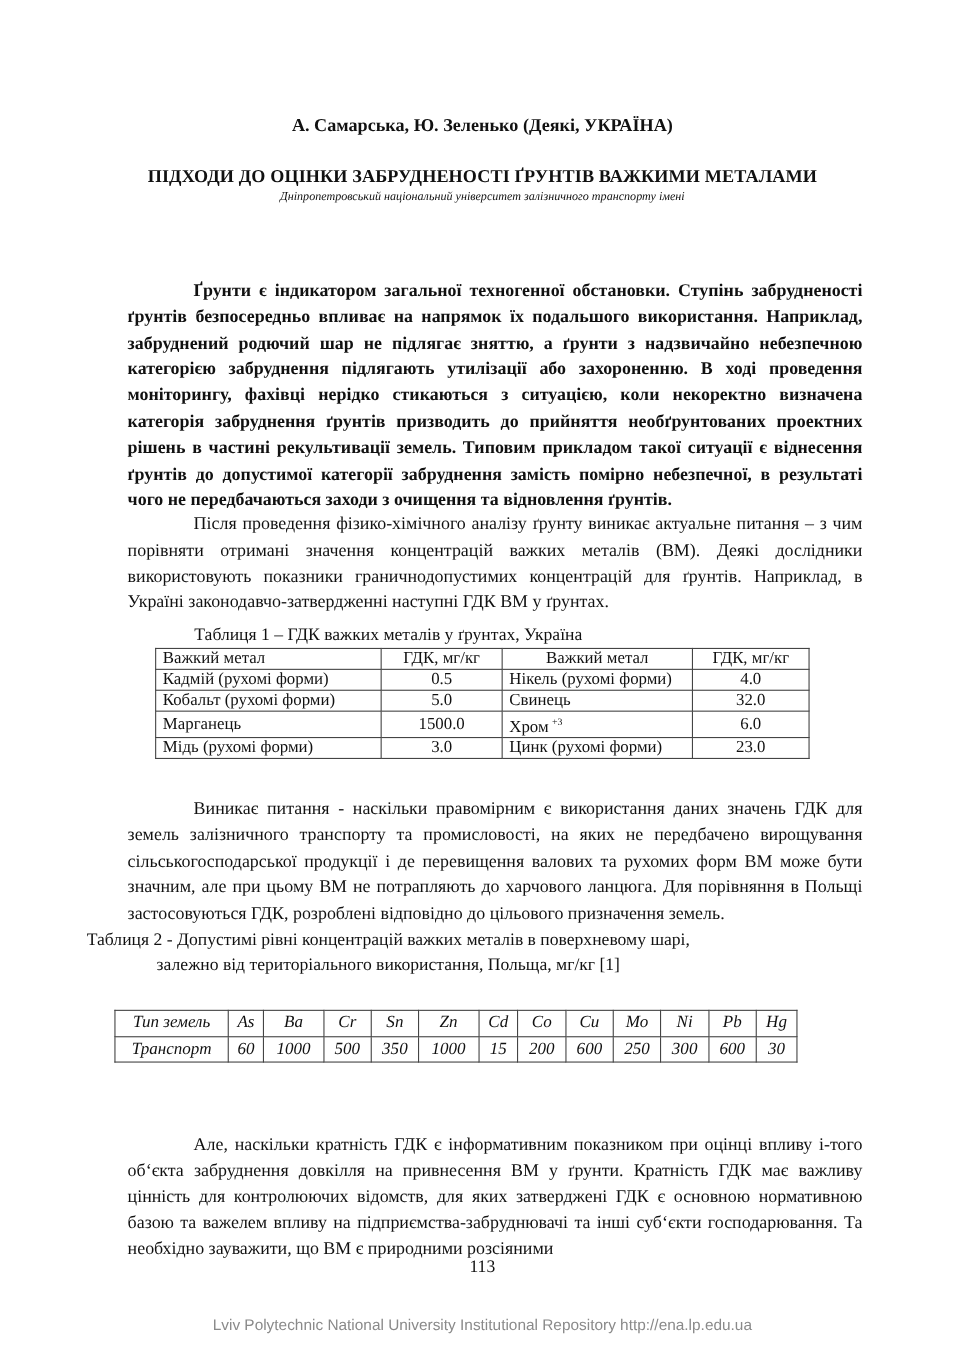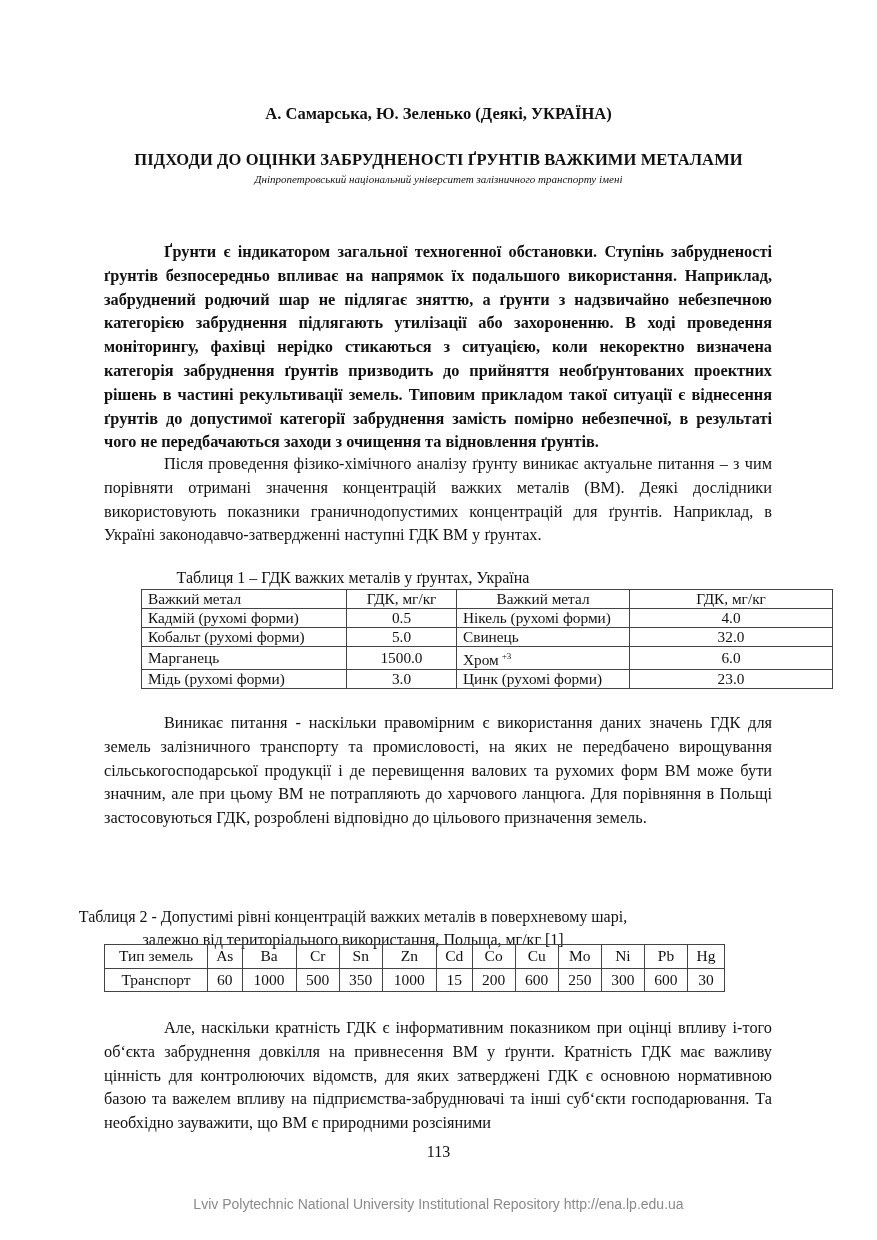--- a/index.html
+++ b/index.html
@@ -7,35 +7,35 @@
            font-family: "Liberation Serif", "DejaVu Serif", serif; color: #111; }
     .page { position: absolute; left: 0; top: 0; width: 877px; height: 1240px; }
     .authors { position: absolute; top: 104px; left: 0; width: 877px; text-align: center;
                font-weight: bold; font-size: 16.5px; }
     .title { position: absolute; top: 150px; left: 0; width: 877px; text-align: center;
              font-weight: bold; font-size: 16.5px; letter-spacing: 0.1px; }
     .affil { position: absolute; left: 0; width: 877px; text-align: center; font-style: italic; font-size: 11px; }
     .affil.l1 { top: 173px; }
     .affil.l2 { top: 196px; }
     .para { position: absolute; left: 104px; width: 668px; font-size: 16.3px; line-height: 23.8px;
-            text-align: justify; text-indent: 60px; margin: 0; }
+            text-align: justify; text-indent: 60px; margin: 12px; }
     .para.bold { font-weight: bold; }
     .p1 { top: 240px; }
     .p2 { top: 452px; }
     .p3 { top: 711px; }
     .p4 { top: 1016px; }
     .caption { position: absolute; left: 0; width: 706px; text-align: center; font-size: 16px; line-height: 23px; }
     .cap1 { top: 566px; }
-    .cap2 { top: 905px; text-align: center; }
+    .cap2 { top: 843px; text-align: center; }
     table { position: absolute; border-collapse: collapse; font-size: 15.3px; }
     td { border: 1px solid #444; padding: 0 6px; height: 18px; line-height: 18px; white-space: nowrap; }
-    .t1 { left: 141px; top: 589px; width: 692px; }
+    .t1 { left: 141px; top: 589px; width: 595px; }
     .t1 td.c { text-align: center; }
     .t1 td.l { text-align: left; }
-    .t2 { left: 104px; top: 944px; width: 621px; }
+    .t2 { left: 104px; top: 918px; width: 621px; font-style: italic; }
     .t2 td { text-align: center; height: 22.5px; line-height: 22.5px; padding: 0 3px; font-size: 15.5px; }
     sup { font-size: 9px; vertical-align: 6px; margin-left: 3px; }
     .pagenum { position: absolute; top: 1143px; left: 0; width: 877px; text-align: center; font-size: 16px; }
     .repo { position: absolute; top: 1196px; left: 0; width: 877px; text-align: center;
             font-family: "Liberation Sans", "DejaVu Sans", sans-serif; font-size: 14px; color: #8a8a8a; }
   </style>
 </head>
 <body>
 
 <div class="page">

